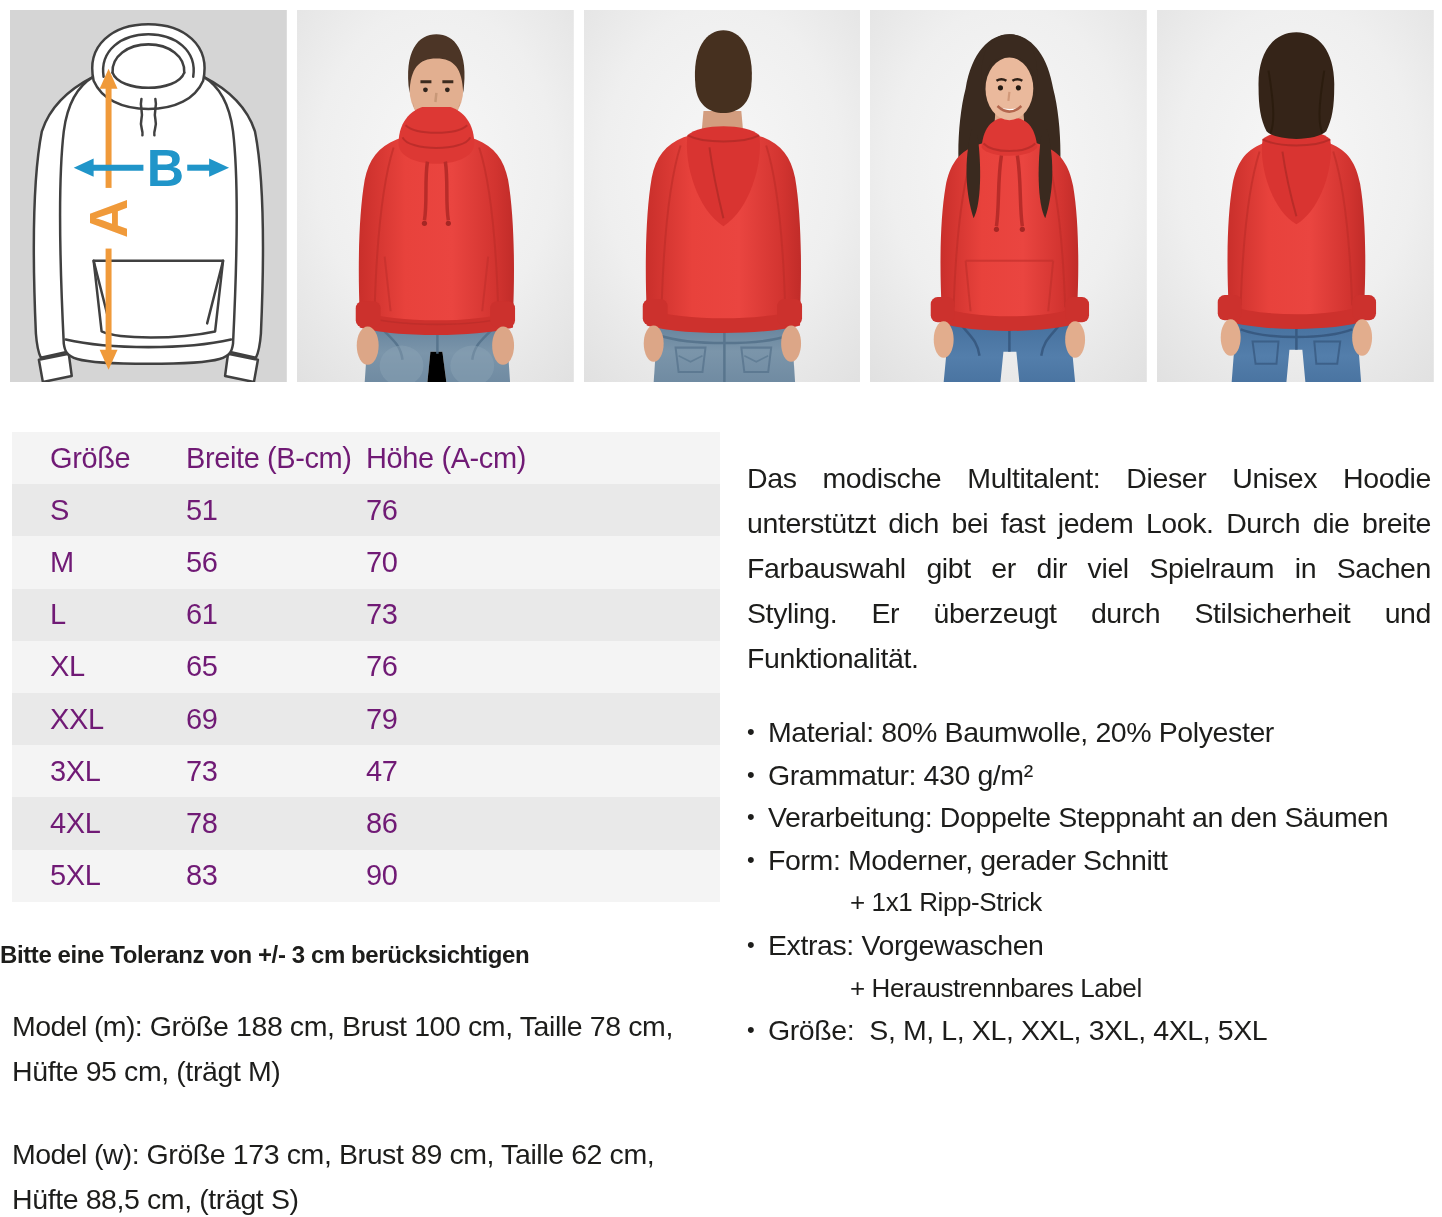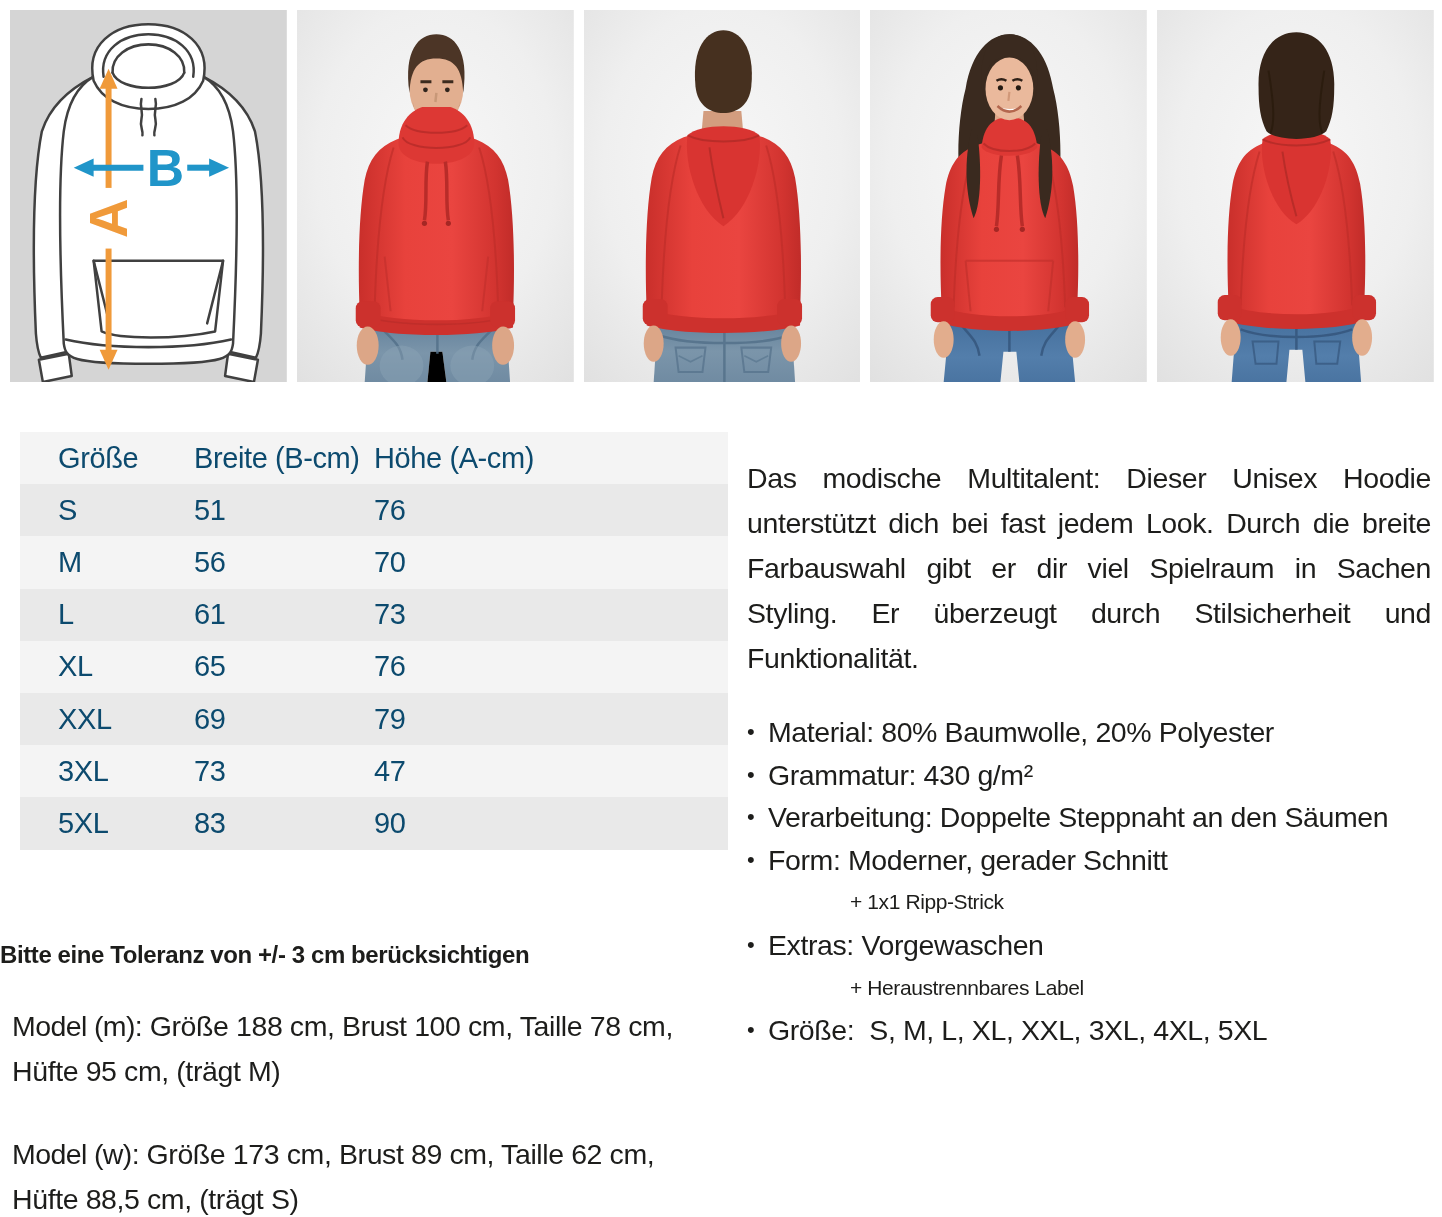--- a/index.html
+++ b/index.html
@@ -11,22 +11,22 @@
     color:#1d1d1b;
   }
 
   
   .gallery { position:absolute; left:10px; top:10px; width:1424px; height:372px;
              display:flex; gap:10px; }
   .shot { flex:1 1 0; height:372px; overflow:hidden; }
   .shot svg { width:100%; height:100%; display:block; }
 
   
-  .size-table { position:absolute; left:20px; top:432px; width:708px;
-                color:#0c4a6e; letter-spacing:-0.4px; }
+  .size-table { position:absolute; left:12px; top:432px; width:708px;
+                color:#701a75; letter-spacing:-0.4px; }
   .t-row { display:flex; align-items:center; height:52.2px; font-size:29px; }
   .t-row:nth-child(odd)  { background:#f4f4f4; }
   .t-row:nth-child(even) { background:#e9e9e9; }
   .c1 { width:174px; padding-left:38px; }
   .c2 { width:180px; }
   .c3 { flex:1; }
 
   
   .tolerance { position:absolute; left:0; top:941px; width:714px;
                font-size:24px; letter-spacing:-0.4px;font-weight:bold; }
@@ -37,21 +37,21 @@
   .model-block b { font-weight:normal; letter-spacing:-0.6px; }
 
   
   .desc { position:absolute; left:747px; top:456px; width:684px; }
   .desc-p { margin:0; font-size:28.5px; line-height:45px; text-align:justify;
             letter-spacing:-0.4px; }
   .bullets { margin-top:30px; }
   .bullet { display:flex; font-size:28.5px; line-height:42.6px; letter-spacing:-0.4px; }
   .dot { flex:0 0 21px; width:21px; font-size:22px; line-height:42.6px; }
   .btext { flex:1; white-space:pre-wrap; }
-  .bullet-sub { font-size:21px; line-height:42.6px; margin-left:103px;
+  .bullet-sub { font-size:26px; line-height:42.6px; margin-left:103px;
                 letter-spacing:-0.4px; white-space:pre-wrap; }
 </style>
 </head>
 <body>
 
 <svg width="0" height="0" style="position:absolute" aria-hidden="true">
   <defs>
     <radialGradient id="gBg" cx="50%" cy="42%" r="78%">
       <stop offset="0%" stop-color="#f7f7f7"></stop>
       <stop offset="55%" stop-color="#efefef"></stop>
@@ -274,20 +274,25 @@
     <div class="c1">XXL</div>
     <div class="c2">69</div>
     <div class="c3">79</div>
   </div>
   <div class="t-row">
     <div class="c1">3XL</div>
     <div class="c2">73</div>
     <div class="c3">47</div>
   </div>
   <div class="t-row">
+    <div class="c1">4XL</div>
+    <div class="c2">78</div>
+    <div class="c3">86</div>
+  </div>
+  <div class="t-row">
     <div class="c1">5XL</div>
     <div class="c2">83</div>
     <div class="c3">90</div>
   </div>
 </div>
 
 <div class="tolerance">Bitte eine Toleranz von +/- 3 cm berücksichtigen</div>
 
 <div class="model-block" id="model-m">
   <b>Model (m):</b><span> Größe 188 cm, Brust 100 cm, Taille 78 cm, Hüfte 95 cm, (trägt M)</span>

